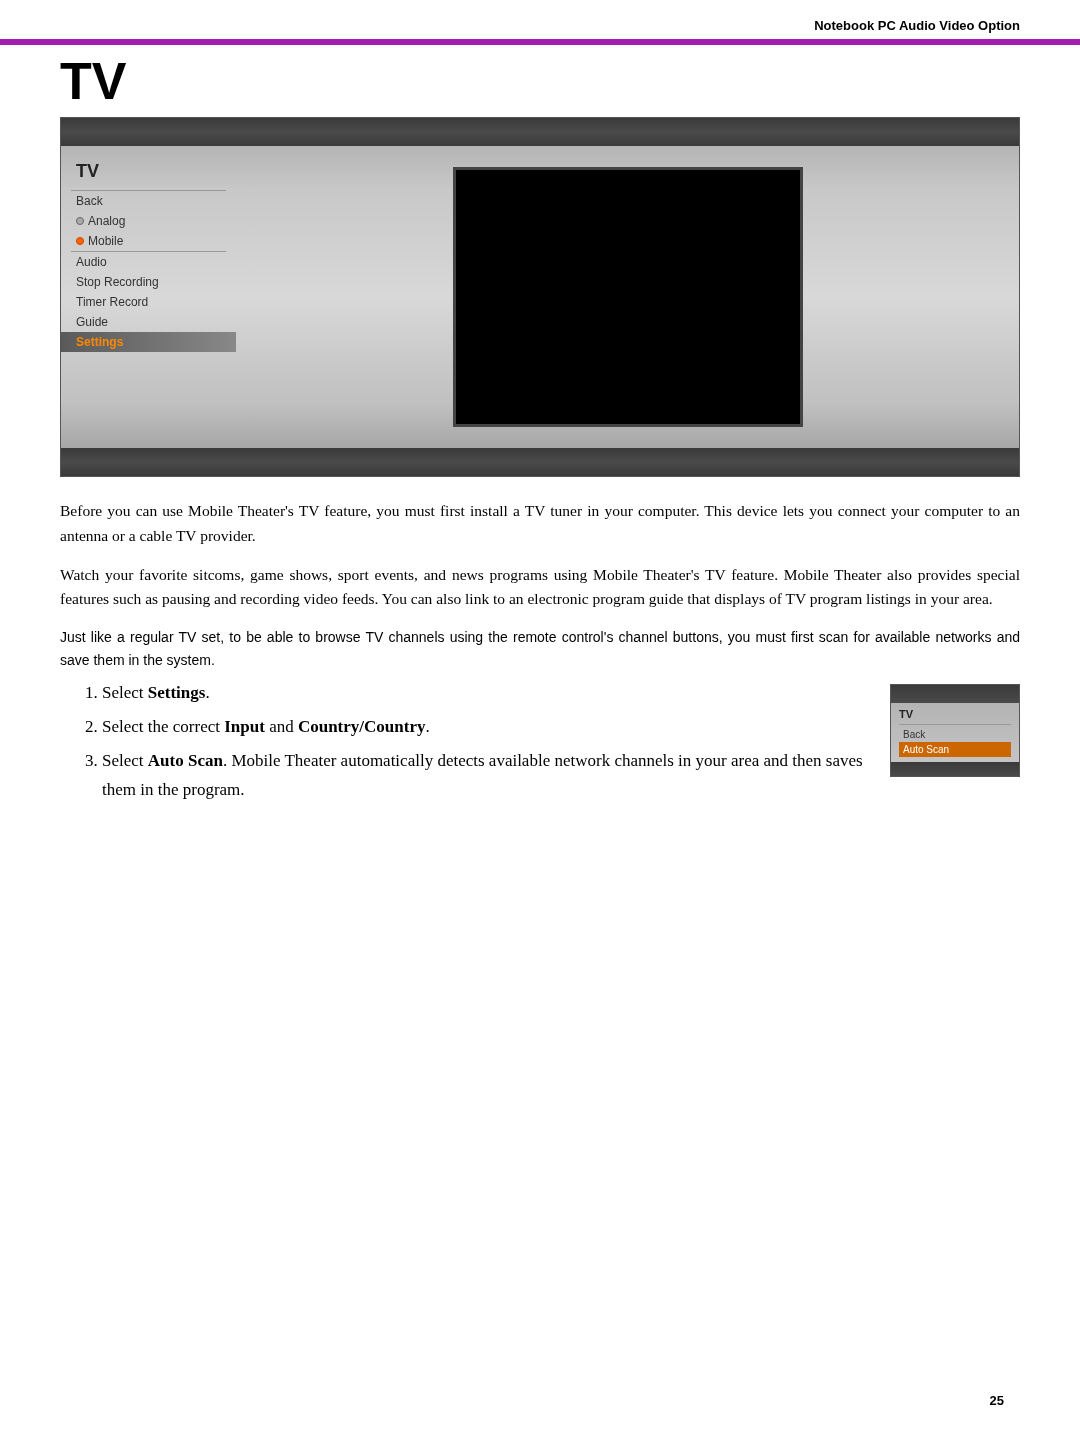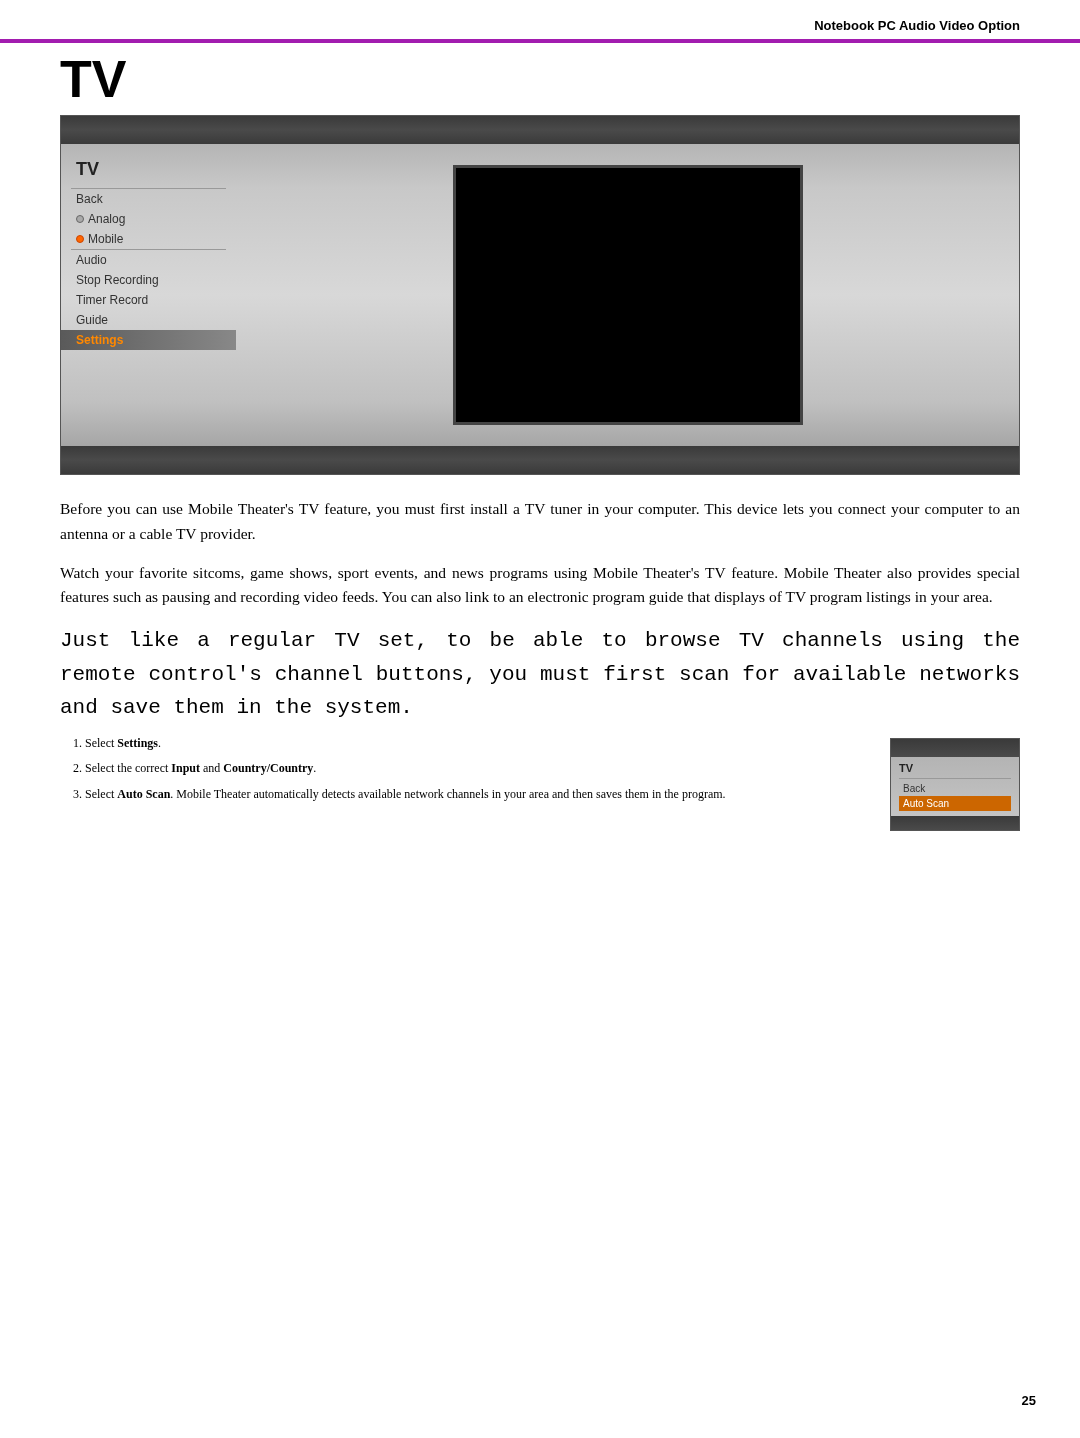--- a/index.html
+++ b/index.html
@@ -10,21 +10,21 @@
       font-family: 'Times New Roman', serif;
       color: #000;
       position: relative;
     }
 
     
     .page-header {
       display: flex;
       justify-content: flex-end;
       padding: 18px 60px 6px 60px;
-      border-bottom: 4px solid #a21caf;
+      border-bottom: 6px solid #a21caf;
       margin-bottom: 0;
     }
     .page-header-title {
       font-size: 13px;
       font-weight: bold;
       font-family: Arial, sans-serif;
       color: #000;
     }
 
     
@@ -212,39 +212,39 @@
 
     .section-heading {
       font-size: 16px;
       font-weight: bold;
       font-family: Arial, sans-serif;
       margin-top: 10px;
       margin-bottom: 10px;
     }
 
     .body-text-sans {
-      font-size: 21px;
+      font-size: 14px;
       line-height: 1.6;
-      font-family: Liberation Mono, monospace;
+      font-family: Liberation Sans, sans-serif;
       text-align: justify;
     }
 
     .steps-area {
       display: flex;
       gap: 20px;
       margin-top: 8px;
     }
 
     .steps-list {
       flex: 1;
     }
 
     ol {
-      margin-left: 25px;
-      font-size: 12px;
+      margin-left: 42px;
+      font-size: 17px;
       line-height: 1.7;
     }
     ol li {
       margin-bottom: 5px;
     }
 
     
     .small-tv-box {
       width: 130px;
       flex-shrink: 0;
@@ -280,21 +280,21 @@
     }
     .small-tv-bottom-bar {
       background: linear-gradient(180deg, #3a3a3a, #4a4a4a);
       height: 14px;
     }
 
     
     .page-number {
       position: absolute;
       bottom: 30px;
-      right: 44px;
+      right: 76px;
       font-family: Arial, sans-serif;
       font-size: 13px;
       font-weight: bold;
     }
   </style>
 </head>
 <body>
 
 <div class="page-header">
   <span class="page-header-title">Notebook PC Audio Video Option</span>

